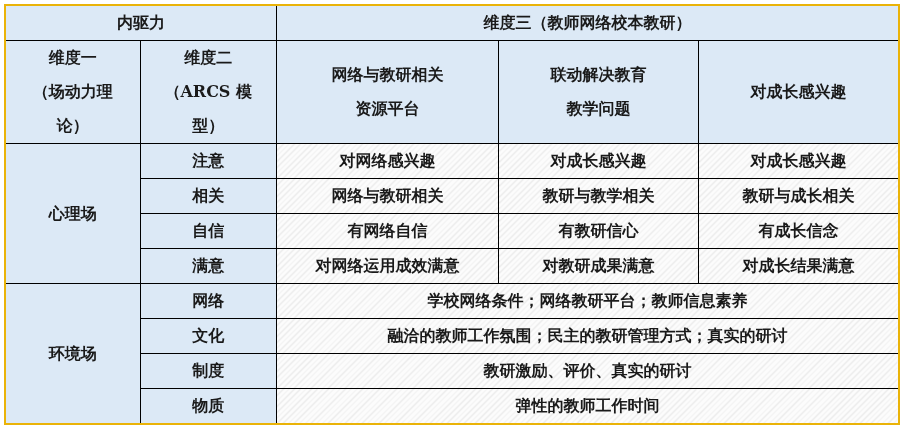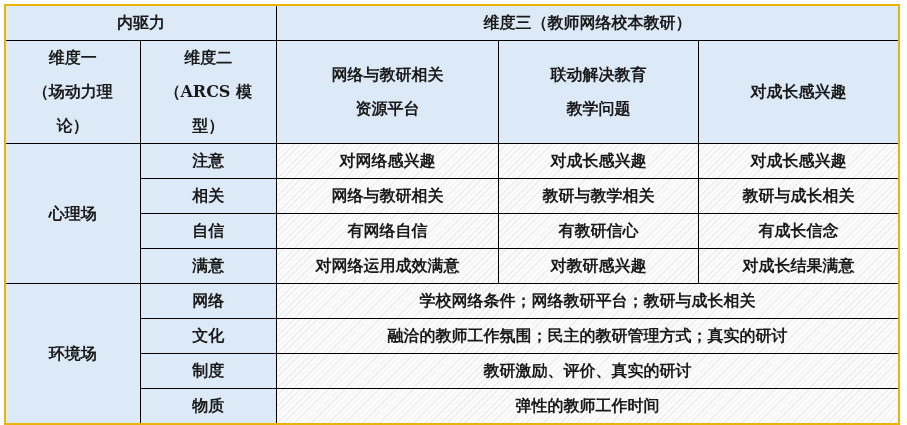--- a/index.html
+++ b/index.html
@@ -102,28 +102,28 @@
     </tr>
     <tr class="r-body">
       <td class="hdr">自信</td>
       <td class="data">有网络自信</td>
       <td class="data">有教研信心</td>
       <td class="data">有成长信念</td>
     </tr>
     <tr class="r-body">
       <td class="hdr">满意</td>
       <td class="data">对网络运用成效满意</td>
-      <td class="data">对教研感兴趣</td>
+      <td class="data">对教研成果满意</td>
       <td class="data">对成长结果满意</td>
     </tr>
 
     <tr class="r-body">
       <td class="hdr" rowspan="4">环境场</td>
       <td class="hdr">网络</td>
-      <td class="data" colspan="3">学校网络条件；网络教研平台；教研与成长相关</td>
+      <td class="data" colspan="3">学校网络条件；网络教研平台；教师信息素养</td>
     </tr>
     <tr class="r-body">
       <td class="hdr">文化</td>
       <td class="data" colspan="3">融洽的教师工作氛围；民主的教研管理方式；真实的研讨</td>
     </tr>
     <tr class="r-body">
       <td class="hdr">制度</td>
       <td class="data" colspan="3">教研激励、评价、真实的研讨</td>
     </tr>
     <tr class="r-body">

